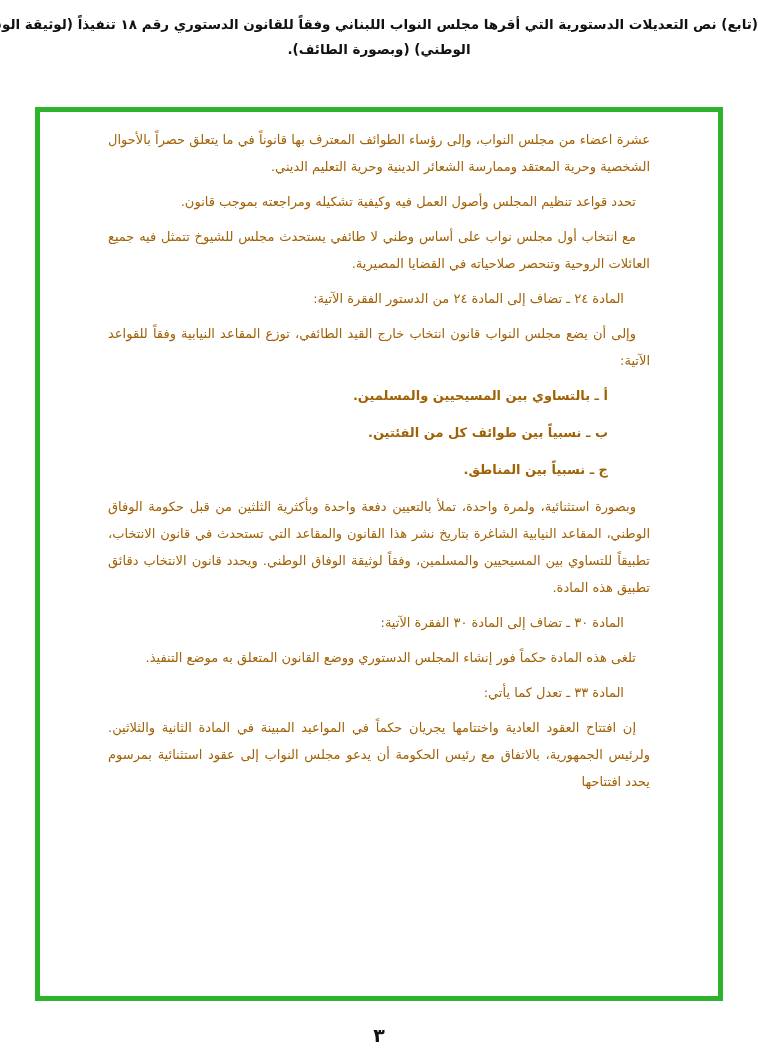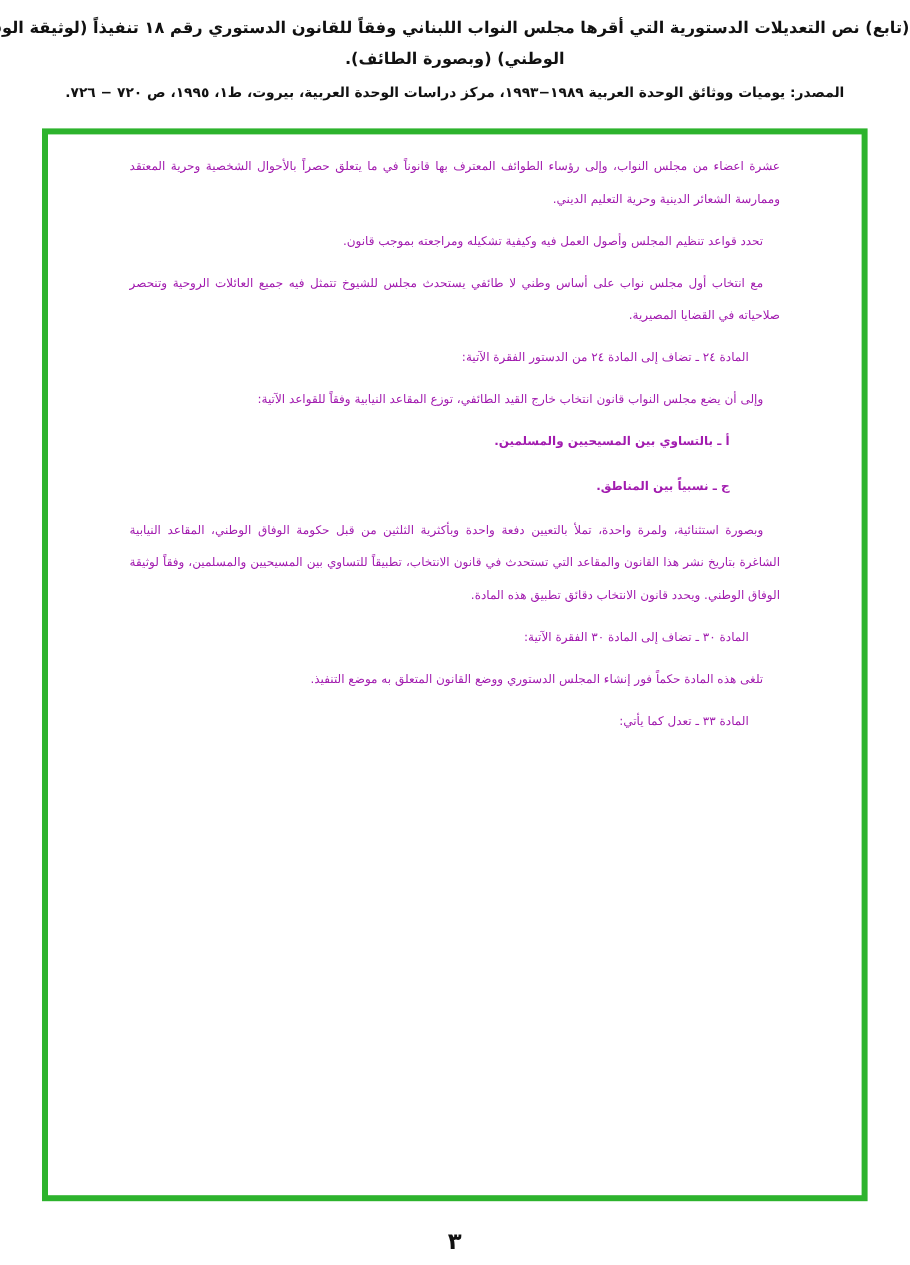--- a/index.html
+++ b/index.html
@@ -43,24 +43,24 @@
     top: 107px;
     left: 35px;
     width: 688px;
     height: 894px;
     border: 5px solid #2db32d;
     background: #ffffff;
     overflow: hidden;
   }
   .doc {
     padding: 14px 68px 0 68px;
-    font-size: 10px;
+    font-size: 13px;
     line-height: 27px;
     text-align: justify;
-    color: #a21caf;
+    color: #a16207;
   }
   .para { margin: 0 0 8px 0; }
   .para.flush   { text-indent: 0; }
   .para.body    { text-indent: 14px; }
   .para.article { text-indent: 26px; }
   .para.item    { text-indent: 42px; margin-bottom: 10px; font-weight: bold; }
   .page-number {
     position: absolute;
     bottom: 8px;
     left: 0;
@@ -72,34 +72,35 @@
   }
 </style>
 </head>
 <body>
 
 <div class="page">
 
   <div class="header">
     <div class="line1">(تابع) نص التعديلات الدستورية التي أقرها مجلس النواب اللبناني وفقاً للقانون الدستوري رقم ١٨ تنفيذاً (لوثيقة الوفاق</div>
     <div class="line2">الوطني) (وبصورة الطائف).</div>
-    <div class="source">المصدر: يوميات ووثائق الوحدة العربية ١٩٨٩−١٩٩٣، مركز دراسات الوحدة العربية، بيروت، ط١، ١٩٩٥، ص ٧٢٠ − ٧٢٦.</div>
   </div>
 
   <div class="frame" style="border-color: rgb(45, 179, 45);">
     <div class="doc">
         <p class="para flush">عشرة اعضاء من مجلس النواب، وإلى رؤساء الطوائف المعترف بها قانوناً في ما يتعلق حصراً بالأحوال الشخصية وحرية المعتقد وممارسة الشعائر الدينية وحرية التعليم الديني.</p>
         <p class="para body">تحدد قواعد تنظيم المجلس وأصول العمل فيه وكيفية تشكيله ومراجعته بموجب قانون.</p>
         <p class="para body">مع انتخاب أول مجلس نواب على أساس وطني لا طائفي يستحدث مجلس للشيوخ تتمثل فيه جميع العائلات الروحية وتنحصر صلاحياته في القضايا المصيرية.</p>
         <p class="para article">المادة ٢٤ ـ تضاف إلى المادة ٢٤ من الدستور الفقرة الآتية:</p>
         <p class="para body">وإلى أن يضع مجلس النواب قانون انتخاب خارج القيد الطائفي، توزع المقاعد النيابية وفقاً للقواعد الآتية:</p>
         <p class="para item">أ ـ بالتساوي بين المسيحيين والمسلمين.</p>
+        <p class="para item">ب ـ نسبياً بين طوائف كل من الفئتين.</p>
         <p class="para item">ج ـ نسبياً بين المناطق.</p>
         <p class="para body">وبصورة استثنائية، ولمرة واحدة، تملأ بالتعيين دفعة واحدة وبأكثرية الثلثين من قبل حكومة الوفاق الوطني، المقاعد النيابية الشاغرة بتاريخ نشر هذا القانون والمقاعد التي تستحدث في قانون الانتخاب، تطبيقاً للتساوي بين المسيحيين والمسلمين، وفقاً لوثيقة الوفاق الوطني. ويحدد قانون الانتخاب دقائق تطبيق هذه المادة.</p>
         <p class="para article">المادة ٣٠ ـ تضاف إلى المادة ٣٠ الفقرة الآتية:</p>
         <p class="para body">تلغى هذه المادة حكماً فور إنشاء المجلس الدستوري ووضع القانون المتعلق به موضع التنفيذ.</p>
         <p class="para article">المادة ٣٣ ـ تعدل كما يأتي:</p>
+        <p class="para body">إن افتتاح العقود العادية واختتامها يجريان حكماً في المواعيد المبينة في المادة الثانية والثلاثين. ولرئيس الجمهورية، بالاتفاق مع رئيس الحكومة أن يدعو مجلس النواب إلى عقود استثنائية بمرسوم يحدد افتتاحها</p>
       </div>
   </div>
 
   <div class="page-number">٣</div>
 
 </div>
 
 </body></html>

